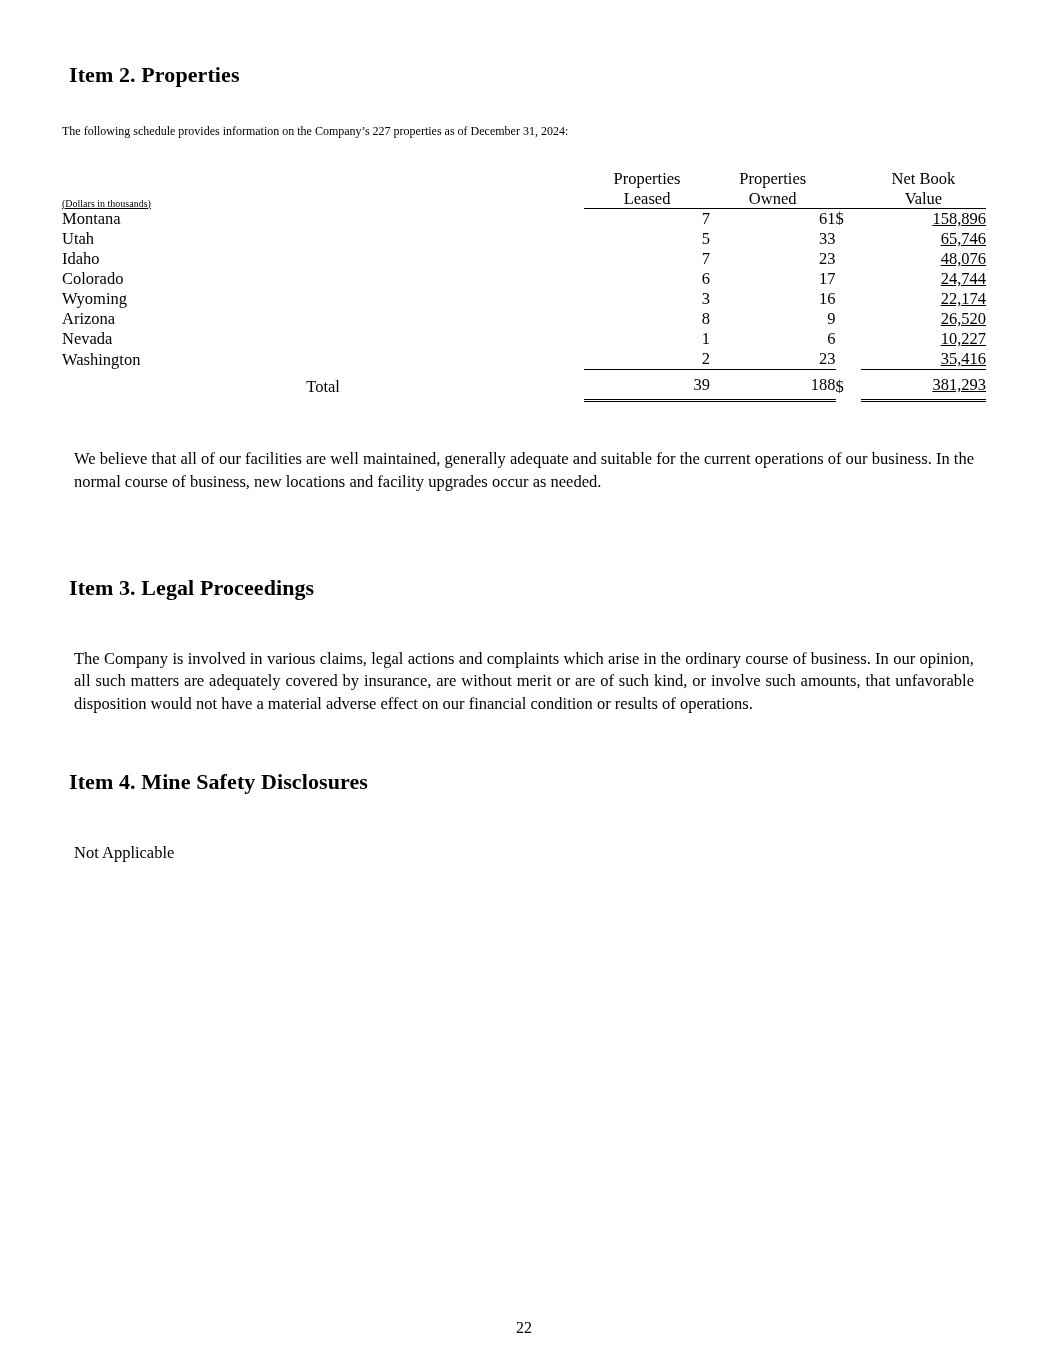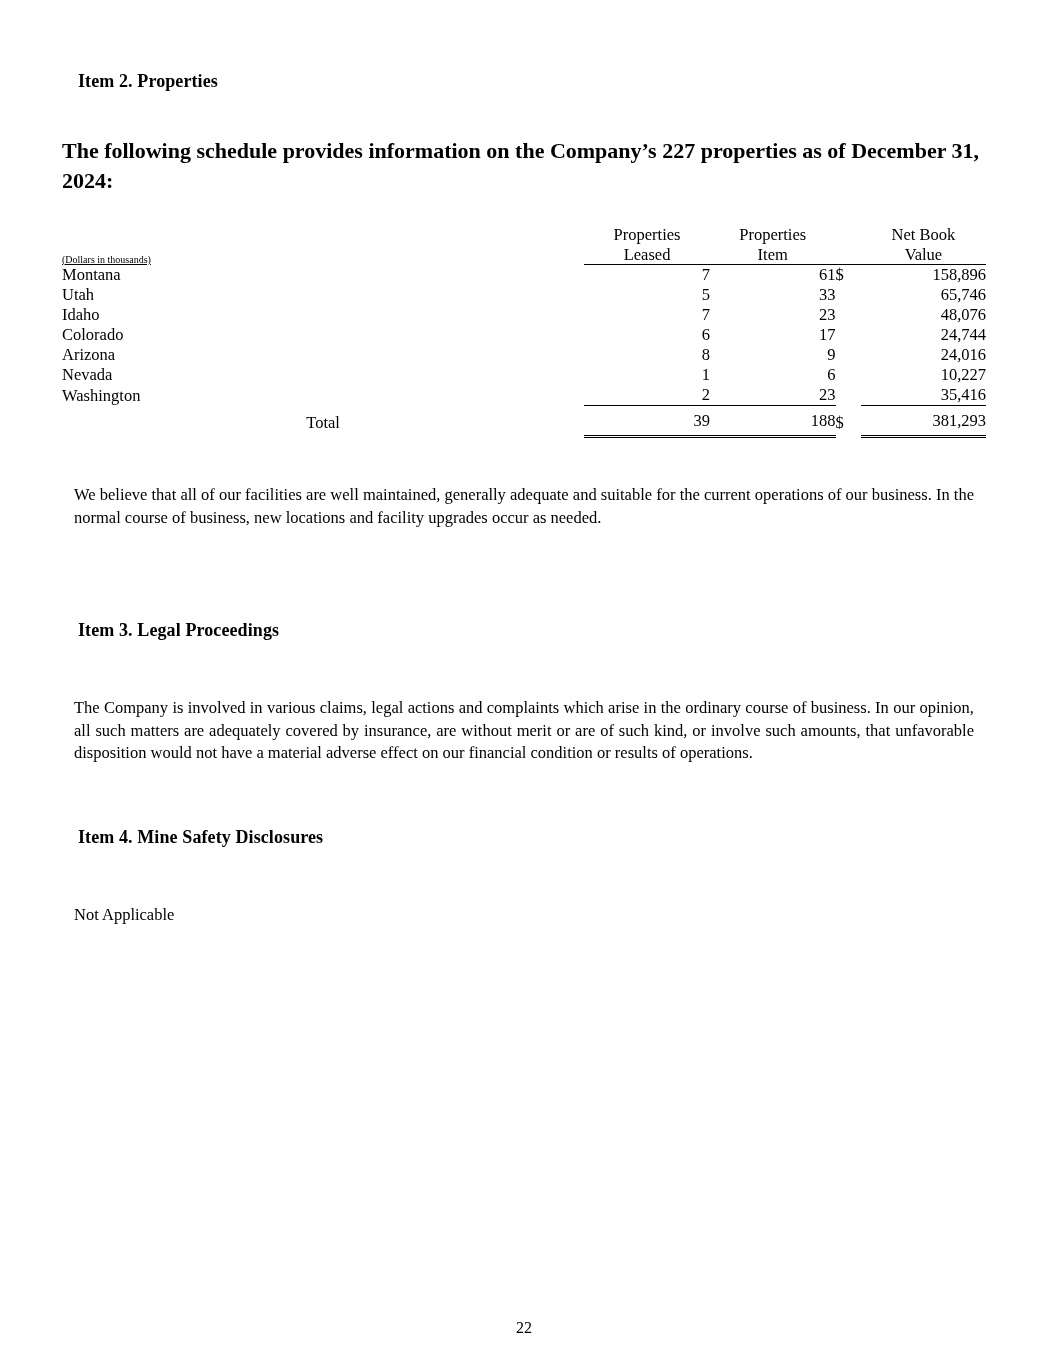--- a/index.html
+++ b/index.html
@@ -15,30 +15,29 @@
     position: relative;
   }
   .page {
     position: relative;
     width: 1048px;
     height: 1365px;
     box-sizing: border-box;
     padding: 55px 62px 0 62px;
   }
   h1.section-heading {
-    font-size: 18px;
+    font-size: 22px;
     font-weight: bold;
-    margin: 16px;
+    margin: 7px;
     letter-spacing: 0.1px;
   }
   .intro-para {
-    font-size: 22px;
+    font-size: 12px;
     margin: 0;
     line-height: 1.35;
-    font-weight: bold;
   }
   .gap-28 { height: 28px; }
   .gap-34 { height: 34px; }
 
   
   table.prop-table {
     border-collapse: collapse;
     width: 924px;
     font-size: 16.5px;
     margin-top: 30px;
@@ -77,20 +76,21 @@
     text-align: right;
     padding: 5px 8px 5px 0;
   }
   td.dollar {
     text-align: left;
     padding: 5px 0 5px 4px;
   }
   td.val {
     text-align: right;
     padding: 5px 6px 5px 0;
+    text-decoration: underline;
   }
   
   tr.total-row td {
     padding-top: 5px;
     padding-bottom: 4px;
   }
   tr.subtotal-rule td.num,
   tr.subtotal-rule td.val {
     border-bottom: 1.2px solid #000;
   }
@@ -141,21 +141,21 @@
     </colgroup>
     <thead>
       <tr>
         <td class="dollars-note">(Dollars in thousands)</td>
         <td class="hdr-cell hdr-rule">
           <span>Properties</span><br>
           <span>Leased</span>
         </td>
         <td class="hdr-cell hdr-rule">
           <span>Properties</span><br>
-          <span>Item</span>
+          <span>Owned</span>
         </td>
         <td class="hdr-rule"></td>
         <td class="hdr-cell hdr-rule">
           <span>Net Book</span><br>
           <span>Value</span>
         </td>
       </tr>
     </thead>
     <tbody>
       <tr>
@@ -180,25 +180,32 @@
         <td class="val">48,076</td>
       </tr>
       <tr>
         <td class="row-label">Colorado</td>
         <td class="num">6</td>
         <td class="num">17</td>
         <td class="dollar"></td>
         <td class="val">24,744</td>
       </tr>
       <tr>
+        <td class="row-label">Wyoming</td>
+        <td class="num">3</td>
+        <td class="num">16</td>
+        <td class="dollar"></td>
+        <td class="val">22,174</td>
+      </tr>
+      <tr>
         <td class="row-label">Arizona</td>
         <td class="num">8</td>
         <td class="num">9</td>
         <td class="dollar"></td>
-        <td class="val">24,016</td>
+        <td class="val">26,520</td>
       </tr>
       <tr>
         <td class="row-label">Nevada</td>
         <td class="num">1</td>
         <td class="num">6</td>
         <td class="dollar"></td>
         <td class="val">10,227</td>
       </tr>
       <tr class="subtotal-rule">
         <td class="row-label">Washington</td>

